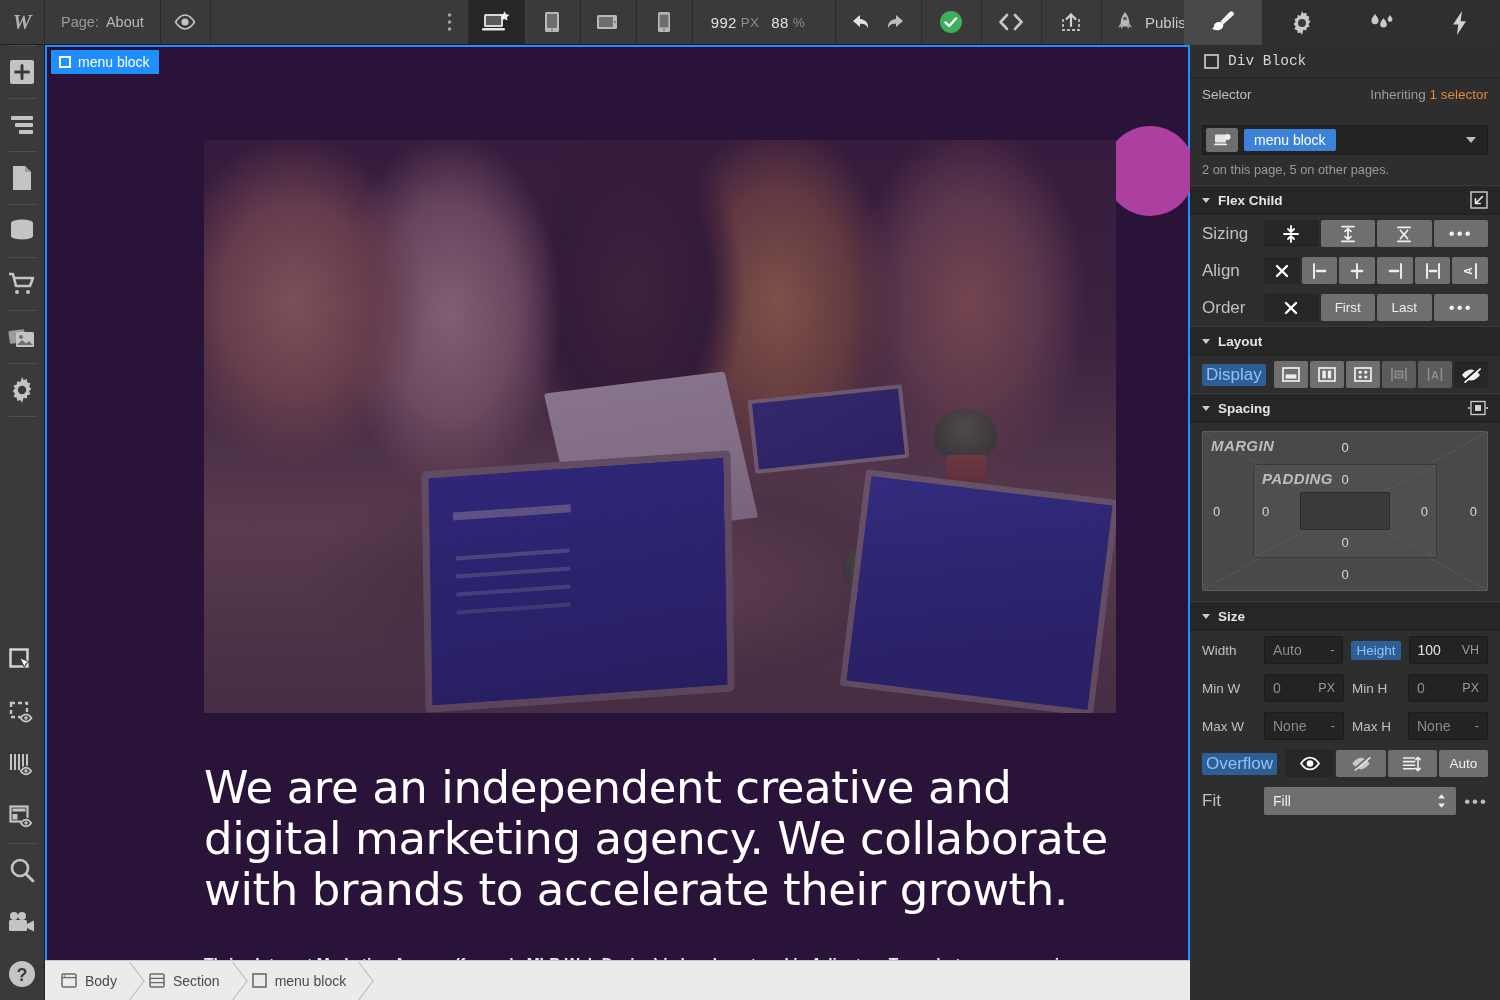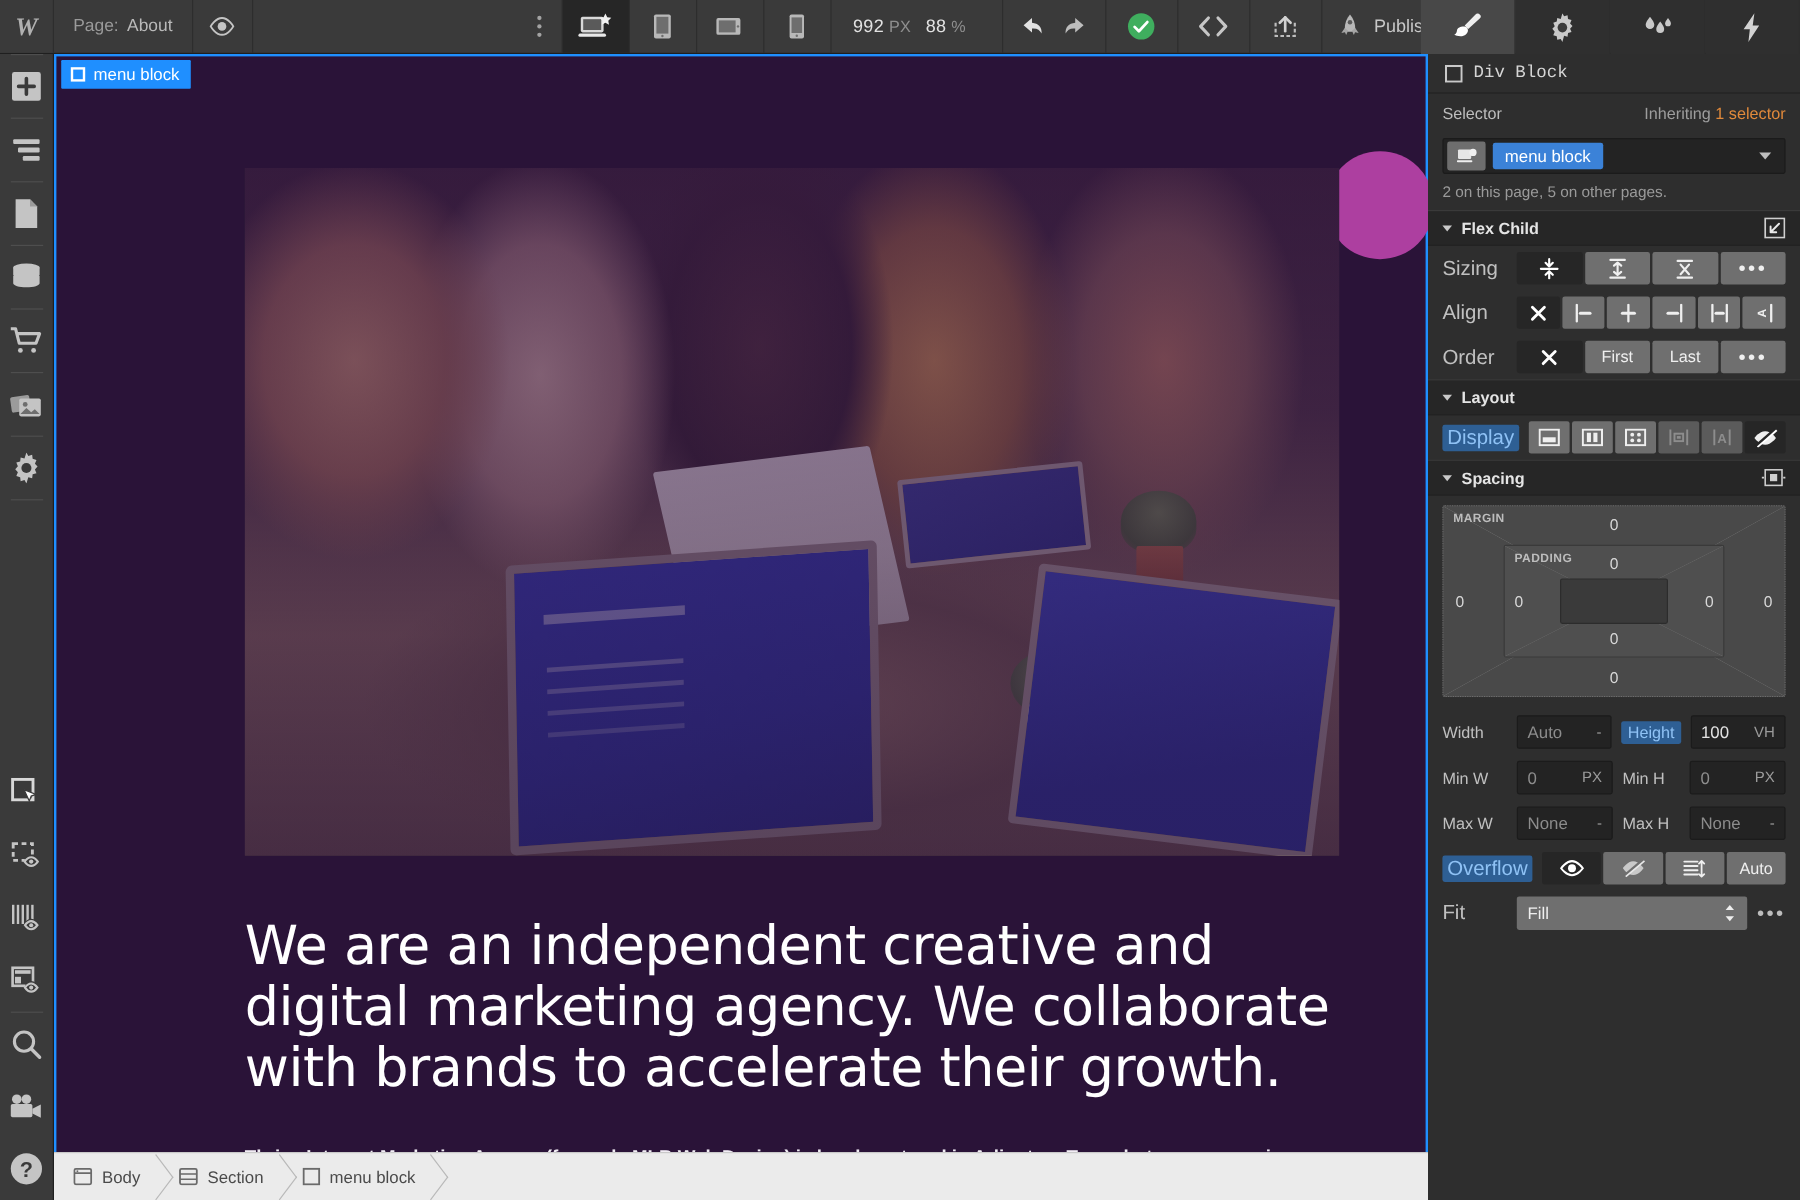--- a/index.html
+++ b/index.html
@@ -183,21 +183,21 @@
     color: #d6d6d6; font-size: 14.5px;
   }
   .sec-head {
     height: 30px; background: #262626; display: flex; align-items: center;
     padding: 0 12px; gap: 8px; color: #e4e4e4; font-weight: bold; font-size: 13.5px;
     border-top: 1px solid #3a3a3a; border-bottom: 1px solid #222; text-align: center;
   }
   .caret { width:0;height:0;border-left:4.5px solid transparent;border-right:4.5px solid transparent;border-top:5.5px solid #c9c9c9; }
   .sec-head .spacer { flex: 1; }
   .selector-area { padding: 9px 12px 8px; }
-  .sel-line { display:flex; justify-content: space-between; align-items:center; margin-bottom: 13px; }
+  .sel-line { display:flex; justify-content: space-between; align-items:center; margin-bottom: 23px; }
   .sel-line .lbl { color: #bdbdbd; font-size: 13.5px; }
   .sel-line .inh { color: #9d9d9d; font-size: 13.5px; }
   .sel-line .inh b { color: #e0893b; font-weight: normal; }
   .sel-box {
     height: 30px; background: #232323; border: 1px solid #1b1b1b; border-radius: 2px;
     display: flex; align-items: center; padding: 3px; gap: 6px;
   }
   .sel-ico { width: 32px; height: 24px; background: #6e6e6e; border-radius: 2px;
     display:flex;align-items:center;justify-content:center; cursor:pointer; }
   .sel-tag { background: #3b82d8; color: #fff; padding: 3px 10px; border-radius: 2px; font-size: 14px; cursor:pointer; }
@@ -233,21 +233,21 @@
   }
   .margin-box::before, .margin-box::after {
     content:""; position:absolute; inset:0; pointer-events:none;
   }
   .corner-lines {
     position:absolute; inset:0;
     background:
       linear-gradient(to bottom right, transparent calc(50% - .5px), #5f5f5f 50%, transparent calc(50% + .5px)),
       linear-gradient(to bottom left, transparent calc(50% - .5px), #5f5f5f 50%, transparent calc(50% + .5px));
   }
-  .mlabel { position:absolute; left:8px; top:5px; font-size:10px; font-weight: bold; color:#bdbdbd; letter-spacing:.4px; }
+  .mlabel { position:absolute; left:8px; top:5px; font-size:15px; font-style: italic; font-weight: bold; color:#bdbdbd; letter-spacing:.4px; }
   .padding-box {
     position: absolute; left: 50px; top: 32px; right: 50px; bottom: 32px;
     background: #4f4f4f; border: 1px solid #3a3a3a; border-radius: 2px;
   }
   .pad-inner {
     position: absolute; left: 46px; top: 27px; right: 46px; bottom: 27px;
     background: #3a3a3a; border: 1px solid #2c2c2c; border-radius: 2px;
   }
   .sv { position: absolute; color: #d8d8d8; font-size: 13px; cursor: pointer; }
   .sv.t { top: 8px; left: 50%; transform: translateX(-50%); }
@@ -871,20 +871,24 @@
         <span class="mlabel">PADDING</span>
         <span class="sv t pv t">0</span>
         <span class="sv b pv b">0</span>
         <span class="sv l pv l">0</span>
         <span class="sv r pv r">0</span>
         <div class="pad-inner"></div>
       </div>
     </div>
   </div>
 
+  <div class="sec-head">
+    <span class="caret"></span>
+    <span>Size</span>
+  </div>
 
   <div class="size-row">
     <span class="lab">Width</span>
     <span class="fld">
       <span class="v ph">Auto</span>
       <span class="u">-</span>
     </span>
     <span class="lab hl">Height</span>
     <span class="fld">
       <span class="v">100</span>

